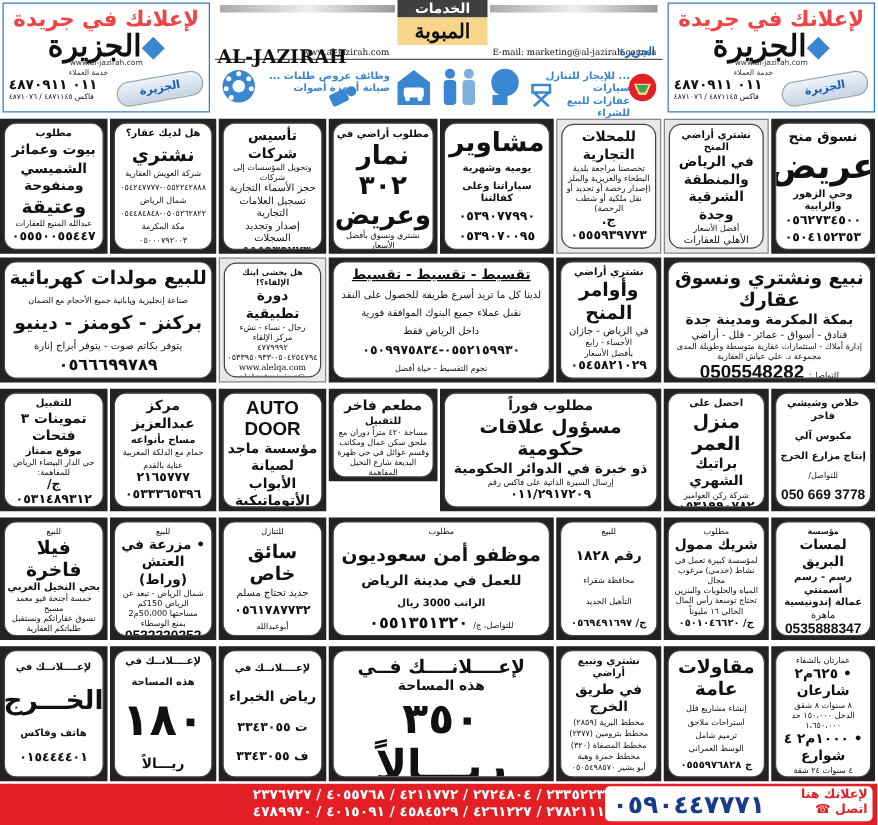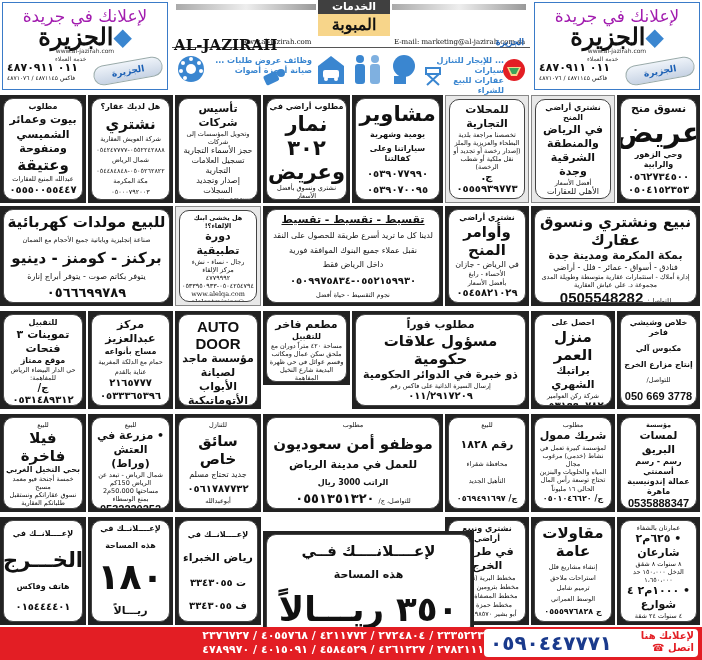--- a/index.html
+++ b/index.html
@@ -1,20 +1,20 @@
 <!DOCTYPE html>
 <html><head>
 <meta charset="utf-8">
 <style>
 *{box-sizing:border-box;margin:0;padding:0}
 html,body{width:702px;height:660px;background:#fff;overflow:hidden;font-family:"DejaVu Sans",sans-serif;color:#111}
 .page{position:relative;width:702px;height:660px;background:#fff}
 .hdr{position:absolute;top:0;left:0;width:702px;height:92px}
 .promo{position:absolute;top:2px;width:166px;height:88px;border:1px solid #3a7bc8;background:#fff;direction:rtl;text-align:center;overflow:hidden}
-.promo .t{color:#a21caf;font-weight:normal;font-size:17px;line-height:22px;margin-top:2px}
+.promo .t{color:#ef4444;font-weight:bold;font-size:17px;line-height:22px;margin-top:2px}
 .promo .logo{color:#111;font-family:"DejaVu Serif",serif;font-weight:bold;font-size:24px;line-height:20px}
 .promo .logo .sw{color:#3a86d0}
 .promo .url{font-size:6px;color:#333;line-height:8px}
 .promo .svc{font-size:6px;color:#333;text-align:left;padding-left:52px;line-height:7px}
 .promo .ph{direction:ltr;text-align:left;padding-left:4px;font-weight:bold;font-size:11px;letter-spacing:1px;line-height:12px}
 .promo .fx{direction:ltr;text-align:left;padding-left:4px;font-size:6px;line-height:8px}
 .promo .paper{position:absolute;right:4px;bottom:8px;width:70px;height:20px;background:linear-gradient(#eef3f9,#c7d3e4);border-radius:10px;transform:rotate(-10deg);border:1px solid #9aa;font-size:9px;direction:rtl;line-height:18px;color:#1a5fb4;font-weight:bold}
 .center{position:absolute;left:172px;top:0;width:358px;height:92px}
 .bar{position:absolute;top:4px;height:6px;background:linear-gradient(90deg,#aaa,#eee,#999)}
 .badge{position:absolute;left:146px;top:0;width:72px;height:36px;text-align:center;direction:rtl}
@@ -345,21 +345,21 @@
           <div class="num">ج/ ٠٥٣١٤٨٩٣١٢</div>
     </div>
       </div>
 
     <div class="ad" style="left:617px;top:321px;width:83px;height:98px">
         <div class="in">
       <div class="xs" style="font-weight:bold">مؤسسة</div>
           <div class="m">لمسات البريق</div>
           <div class="s" style="font-weight:bold">رسم - رسم أسمنتي</div>
           <div class="s" style="font-weight:bold">عمالة إندونيسية</div>
-          <div class="s" style="font-weight:bold">ماهرة</div>
+          <div class="s" style="font-weight:normal">ماهرة</div>
           <div class="lat">0535888347</div>
     </div>
       </div>
     <div class="ad" style="left:531px;top:321px;width:84px;height:98px">
         <div class="in">
       <div class="xs">مطلوب</div>
           <div class="m">شريك ممول</div>
           <div class="xs">لمؤسسة كبيرة تعمل في</div>
           <div class="xs">نشاط (خدمي) مرغوب مجال</div>
           <div class="xs">المياه والحلويات والبنزين</div>
@@ -447,21 +447,21 @@
         <div class="in">
       <div class="s" style="font-weight:bold">نشتري ونبيع أراضي</div>
           <div class="m">في طريق الخرج</div>
           <div class="xs">مخطط البرية (٢٨٥٩)</div>
           <div class="xs">مخطط بترومين (٢٣٧٧)</div>
           <div class="xs">مخطط المصفاة (٣٢٠)</div>
           <div class="xs">مخطط حمزة وهبة</div>
           <div class="xs">أبو بشير ٠٥٠٥٤٩٨٥٧٠</div>
     </div>
       </div>
-    <div class="ad" style="left:263px;top:438px;width:211px;height:108px">
+    <div class="ad" style="left:263px;top:424px;width:180px;height:108px">
         <div class="in" style="justify-content:space-around">
       <div class="l">لإعــــلانــــك فــي</div>
           <div class="m">هذه المساحة</div>
           <div class="xxl" style="font-size:34px;line-height:38px">٣٥٠ ريـــالاً</div>
     </div>
       </div>
     <div class="ad" style="left:175px;top:424px;width:86px;height:108px">
         <div class="in" style="justify-content:space-around">
       <div class="s" style="font-weight:bold">لإعــــلانــك في</div>
           <div class="m">رياض الخبراء</div>

